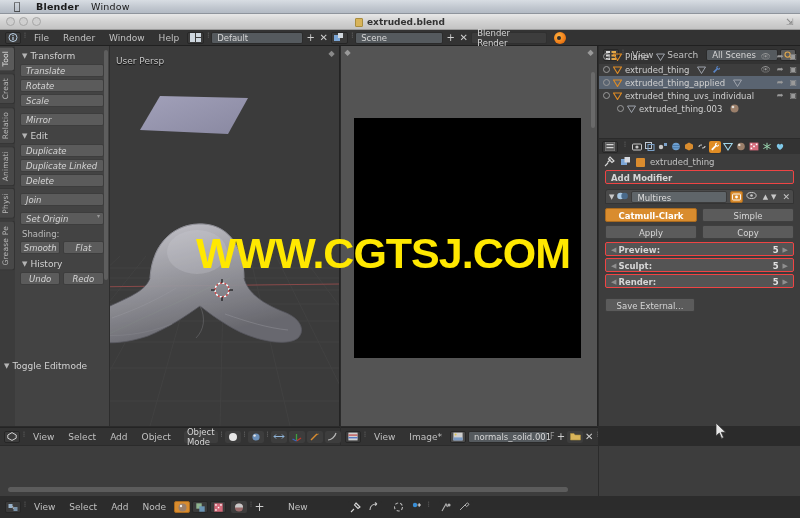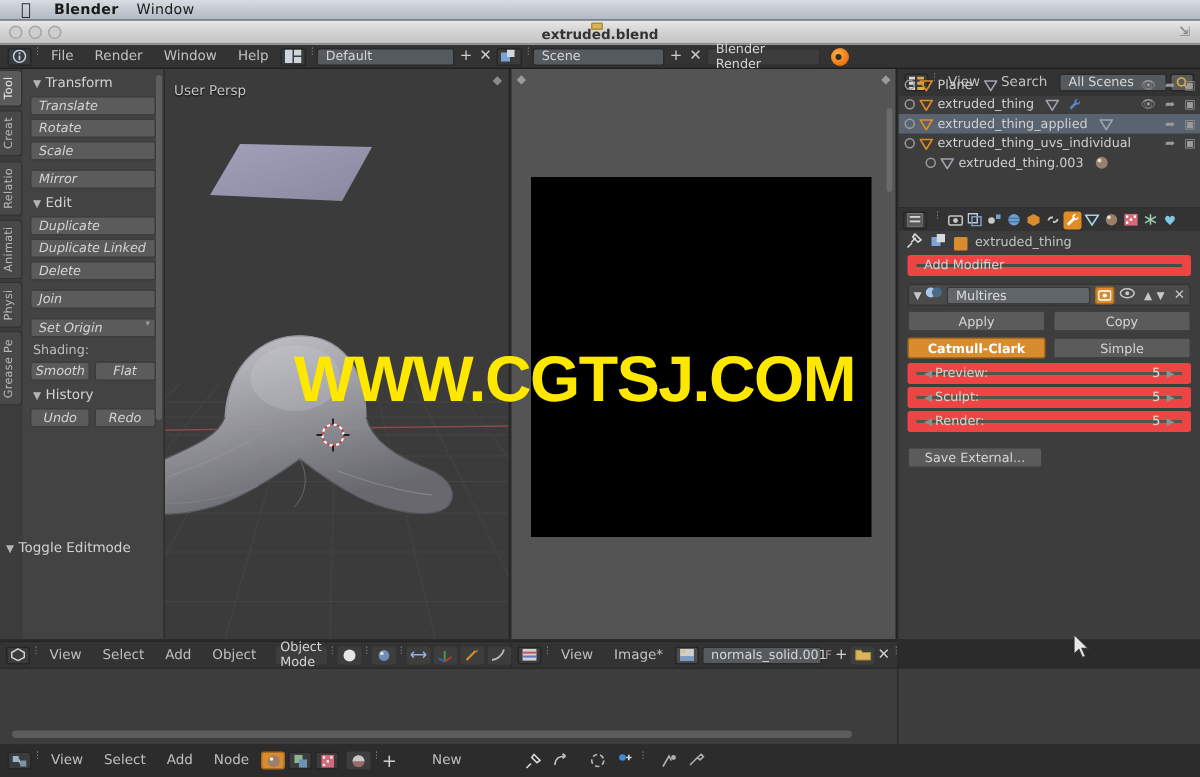--- a/index.html
+++ b/index.html
@@ -28,21 +28,21 @@
   }
   .mac-menubar .mi { font-size:9.5px; font-weight:bold; letter-spacing:.2px;}
   .mac-menubar .mi.plain{ font-weight:normal; }
 
   
   .win-title {
     position:absolute; left:0; top:14px; width:800px; height:16px;
     background: linear-gradient(to bottom,#e7e7e7 0%,#d2d2d2 50%,#c3c3c3 100%);
     border-bottom:1px solid #9a9a9a;
     display:flex; align-items:center; justify-content:center;
-    color:#333; font-size:9px; font-weight:bold;flex-direction:column;
+    color:#333; font-size:9px; font-weight:bold;
   }
   .win-buttons{ position:absolute; left:6px; top:3px; display:flex; gap:4px; }
   .wb { width:9px; height:9px; border-radius:50%;
         background:#cfcfcf; border:1px solid #a6a6a6; }
   .title-lock{ display:inline-block; width:8px;height:9px;
         background:#d8b45a; border:1px solid #a98d3e; border-radius:1px;
         margin-right:4px; position:relative; top:1px;}
   .resize-grip{position:absolute; right:4px; top:3px; width:10px;height:10px;
         color:#8c8c8c; font-size:9px; line-height:10px;}
 
@@ -166,23 +166,23 @@
      justify-content:center; font-size:8px; }
   .ptab.active{ background:#e08c24; }
   .breadcrumb{ display:flex; align-items:center; height:16px; gap:5px; padding:0 5px; font-size:8.5px;}
   .cube-ico{width:9px;height:9px;background:#d98c2e;border-radius:1px;display:inline-block;}
   .pbtn{
     height:14px; line-height:14px; background:#5b5b5b; border:1px solid #3f3f3f;
     border-radius:2px; text-align:center; font-size:8.5px; color:#d6d6d6;
   }
   .pbtn.orange{ background:#d98c2e; color:#fff; border-color:#a96a1f; font-weight:bold;}
   .pfield{
-    height:14px; line-height:14px; background:#545454; border:6px solid #ef4444;
+    height:14px; line-height:14px; background:#545454; border:1px solid #ef4444;
     border-radius:2px; font-size:8.5px; color:#d6d6d6; padding:0 5px;
-    display:flex; align-items:center; justify-content:space-between;
+    display:flex; justify-content:space-between;font-weight:bold;
   }
   .pfield .v{ color:#e2e2e2;}
   .pfield .ar{ color:#8f8f8f; font-size:7px;}
   .chkrow{ display:flex; align-items:center; gap:5px; height:13px; font-size:8.5px; color:#d0d0d0;}
   .chk{ width:9px;height:9px;border:1px solid #3f3f3f;border-radius:2px;background:#5b5b5b;
      display:inline-flex;align-items:center;justify-content:center;font-size:8px;color:#fff;}
   .chk.on{ background:#d98c2e; border-color:#a96a1f;}
   .modhdr{
     display:flex; align-items:center; gap:3px; height:15px;
     background:#4a4a4a; border:1px solid #343434; border-radius:3px 3px 0 0; padding:0 3px;
@@ -648,28 +648,28 @@
           <svg width="11" height="9" viewBox="0 0 11 9">
               <ellipse cx="5.5" cy="4.5" rx="4.6" ry="3" fill="none" stroke="#c8c8c8" stroke-width="1"></ellipse>
               <circle cx="5.5" cy="4.5" r="1.3" fill="#c8c8c8"></circle>
             </svg>
         </span>
         <span style="color:#c8c8c8;font-size:7px;margin-left:3px;">▲</span>
         <span style="color:#c8c8c8;font-size:7px;">▼</span>
         <span style="color:#c8c8c8;font-size:9px;margin-left:3px;">✕</span>
       </div>
 
+      <div style="display:flex;gap:5px;margin-top:4px;">
+        <div class="pbtn orange" style="flex:1;">Catmull-Clark</div>
+        <div class="pbtn" style="flex:1;">Simple</div>
+      </div>
+
       <div style="display:flex;gap:5px;margin-top:3px;">
         <div class="pbtn" style="flex:1;">Apply</div>
         <div class="pbtn" style="flex:1;">Copy</div>
-      </div>
-
-      <div style="display:flex;gap:5px;margin-top:4px;">
-        <div class="pbtn orange" style="flex:1;">Catmull-Clark</div>
-        <div class="pbtn" style="flex:1;">Simple</div>
       </div>
 
       <div style="display:flex;gap:5px;margin-top:3px;">
         <div style="flex:1;">
           <div class="pfield">
             <span class="ar">◀</span>
             <span style="flex:1;margin-left:2px;">Preview:</span>
             <span class="v">5</span>
             <span class="ar" style="margin-left:4px;">▶</span>
           </div>

